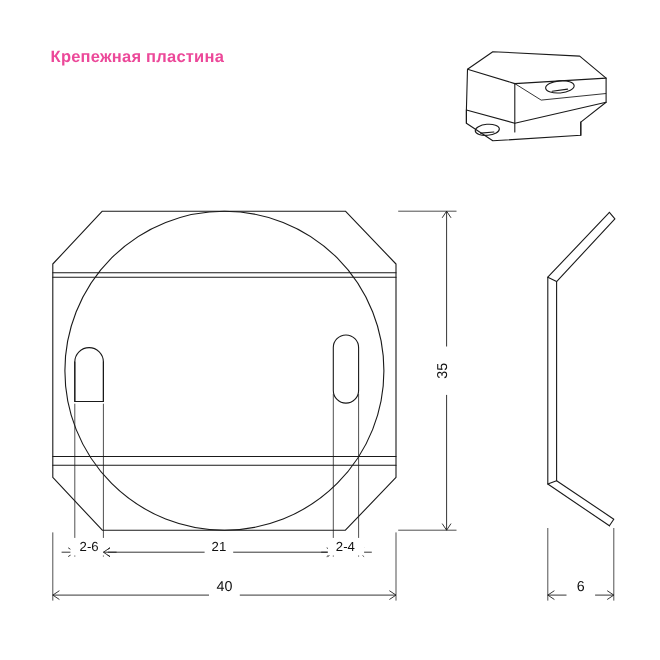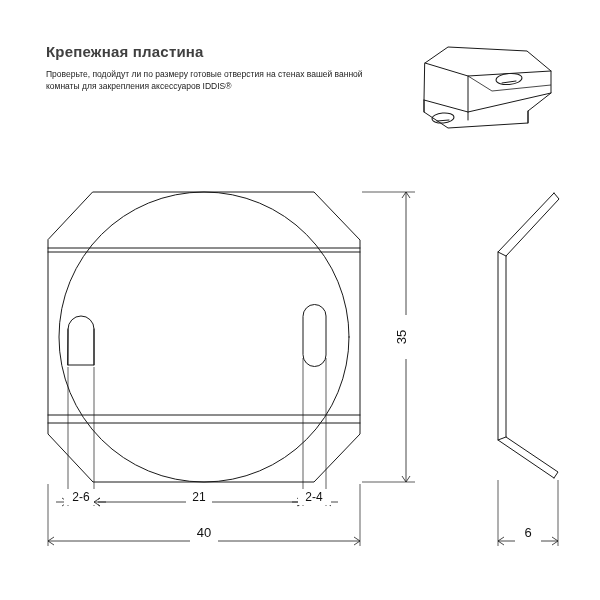--- a/index.html
+++ b/index.html
@@ -25,21 +25,21 @@
   .header {
     position: absolute;
     left: 46px;
     top: 44px;
     width: 330px;
   }
   .title {
     font-size: 15px;
     font-weight: bold;
     letter-spacing: 0.2px;
-    color: #404040;
+    color: #ec4899;
     margin: 0 0 7px 0;
     line-height: 1.1;
   }
   .subtitle {
     font-size: 8.5px;
     line-height: 1.45;
     color: #222222;
     margin: 0;
     max-width: 318px;
   }
@@ -85,21 +85,20 @@
     fill: #ffffff;
   }
 </style>
 </head>
 <body>
 
 <div id="sheet">
 
   <div class="header">
     <h1 class="title">Крепежная пластина</h1>
-    <p class="subtitle">Проверьте, подойдут ли по размеру готовые отверстия на стенах вашей ванной комнаты для закрепления аксессуаров IDDIS®</p>
   </div>
 
   <svg width="600" height="600">
     <g>
       <path class="ln fillwhite" d="M425 63 L448 47 L527 51 L551 71 L551 93 L528 111 L528 123 L448 128 L424 112 L424 100 Z"></path>
       <path class="ln" d="M425 63 L468 76 L551 71"></path>
       <path class="ln" d="M468 76 L468 120"></path>
       <path class="ln" d="M424 100 L468 112"></path>
       <path class="ln" d="M468 112 L551 93"></path>
       <path class="ln" d="M528 111 L528 123"></path>

